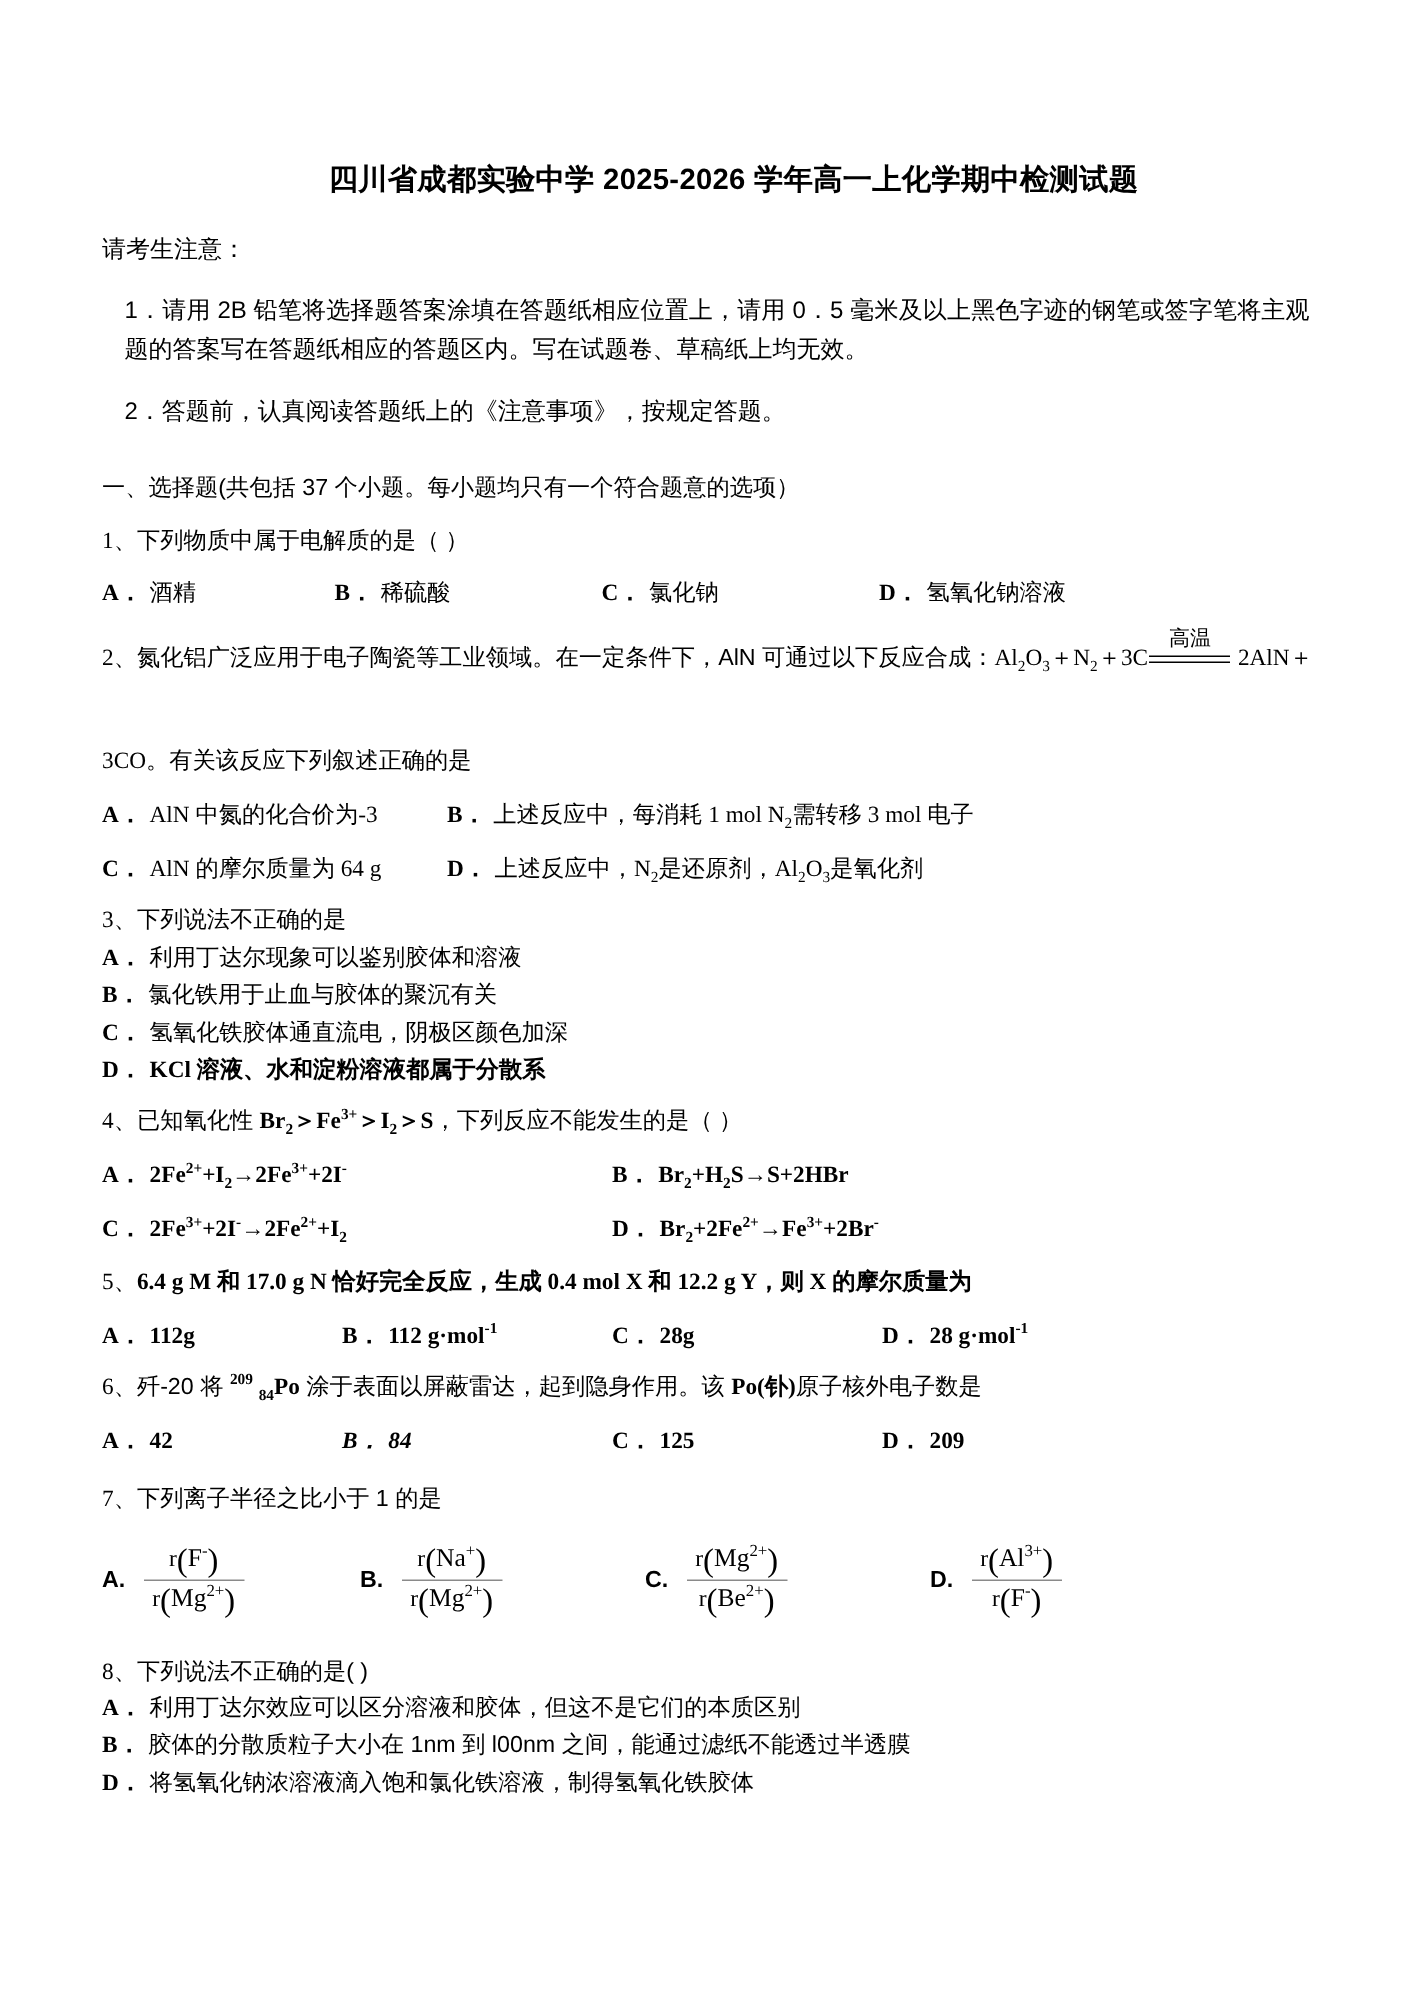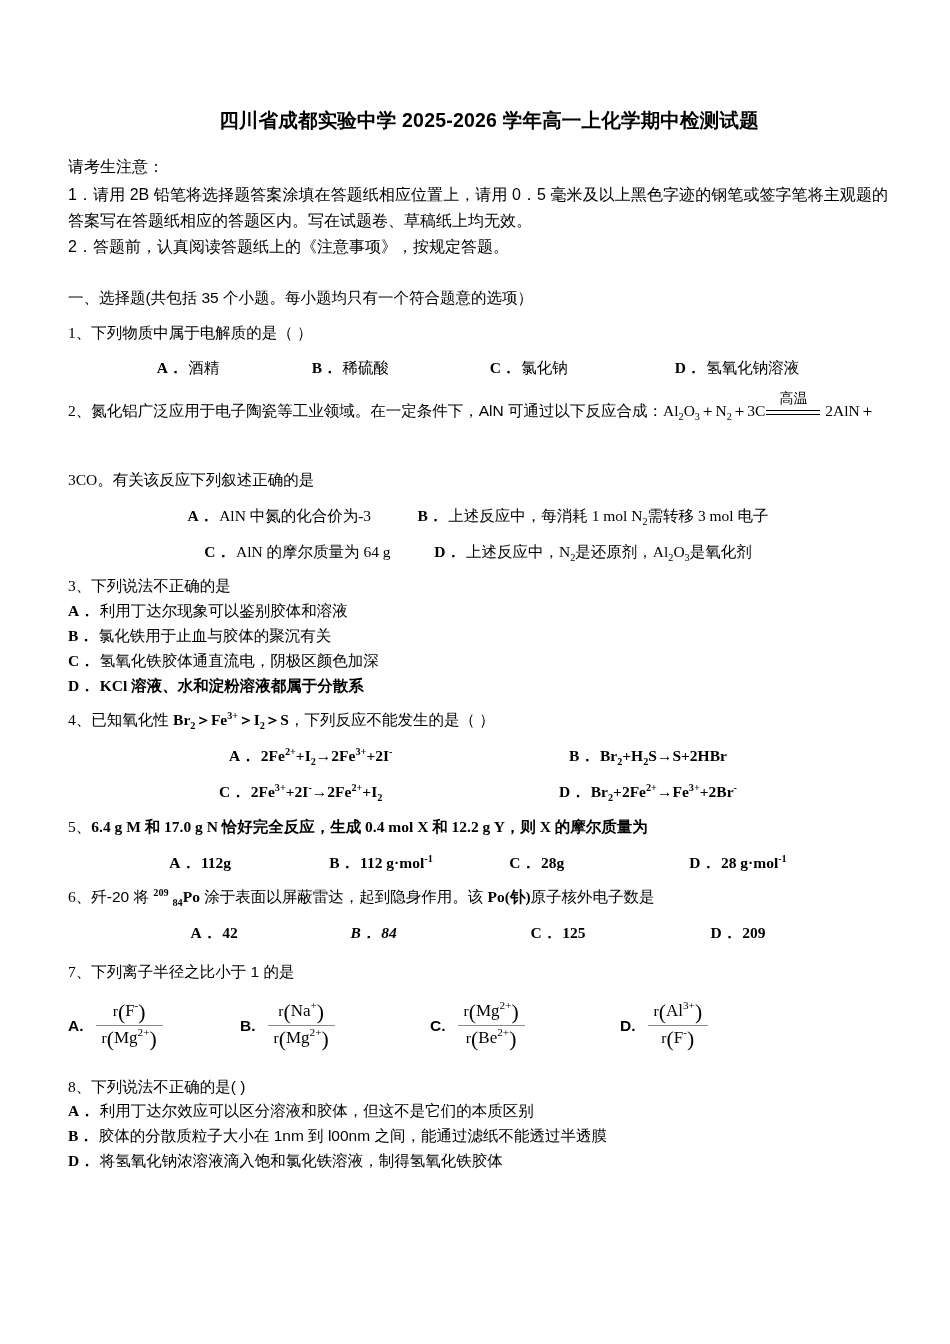--- a/index.html
+++ b/index.html
@@ -39,21 +39,21 @@
   .notice-head {
     font-size: 16px;
     line-height: 1.55;
     margin: 0 0 2px 0;
     font-family: "Liberation Sans", "DejaVu Sans", sans-serif;
     font-weight: normal;
   }
   .notice-line {
     font-size: 16px;
     line-height: 1.62;
-    margin: 0;
+    margin: 15px;
     font-family: "Liberation Sans", "DejaVu Sans", sans-serif;
     text-align: justify;
   }
 
   .section-head {
     font-size: 15.5px;
     margin: 26px 0 0 0;
     line-height: 1.6;
     font-family: "Liberation Sans", "DejaVu Sans", sans-serif;
   }
@@ -72,21 +72,20 @@
     font-family: "Liberation Serif", "DejaVu Serif", serif;
     font-weight: bold;
   }
 
   .opts-row {
     display: flex;
     font-size: 15.5px;
     line-height: 1.6;
     margin: 11px 0 0 0;
     font-family: "Liberation Sans", "DejaVu Sans", sans-serif;
-    justify-content: center;
   }
   .opts-row .opt { flex: 0 0 auto; }
   .opt-label {
     font-family: "Liberation Serif", "DejaVu Serif", serif;
     font-weight: bold;
     margin-right: 5px;
   }
 
   .opt-block {
     font-size: 15.5px;
@@ -197,21 +196,21 @@
 <div class="page">
 
   <div class="spacer-top"></div>
 
   <h1 class="doc-title">四川省成都实验中学 2025-2026 学年高一上化学期中检测试题</h1>
 
   <p class="notice-head">请考生注意：</p>
   <p class="notice-line">1．请用 2B 铅笔将选择题答案涂填在答题纸相应位置上，请用 0．5 毫米及以上黑色字迹的钢笔或签字笔将主观题的答案写在答题纸相应的答题区内。写在试题卷、草稿纸上均无效。</p>
   <p class="notice-line">2．答题前，认真阅读答题纸上的《注意事项》，按规定答题。</p>
 
-  <p class="section-head">一、选择题(共包括 35 个小题。每小题均只有一个符合题意的选项）</p>
+  <p class="section-head">一、选择题(共包括 37 个小题。每小题均只有一个符合题意的选项）</p>
 
   <p class="q">
     <span class="q-num">1、</span><span>下列物质中属于电解质的是（      ）</span>
   </p>
   <div class="opts-row w-q1">
     <span class="opt"><span class="opt-label">A．</span><span>酒精</span></span>
     <span class="opt"><span class="opt-label">B．</span><span>稀硫酸</span></span>
     <span class="opt"><span class="opt-label">C．</span><span>氯化钠</span></span>
     <span class="opt"><span class="opt-label">D．</span><span>氢氧化钠溶液</span></span>
   </div>

